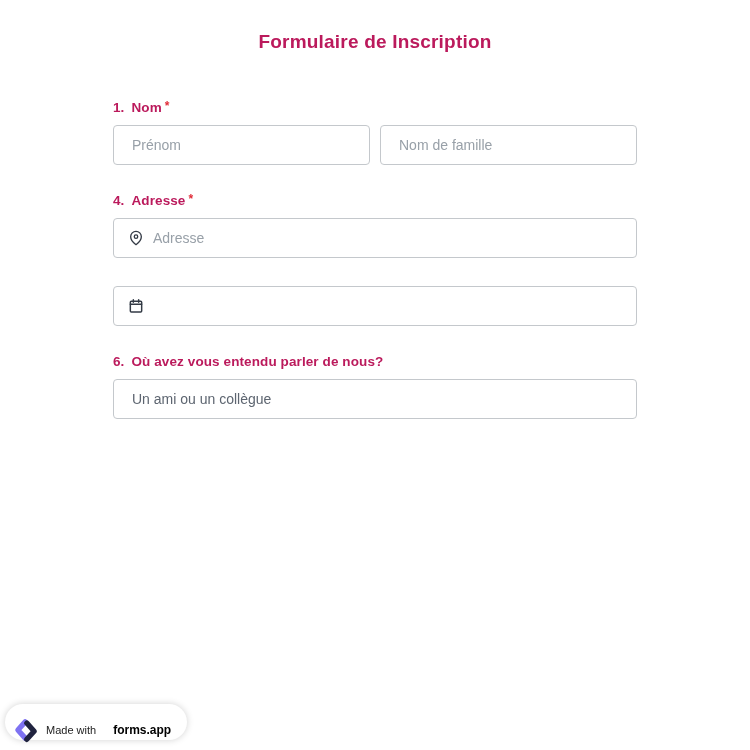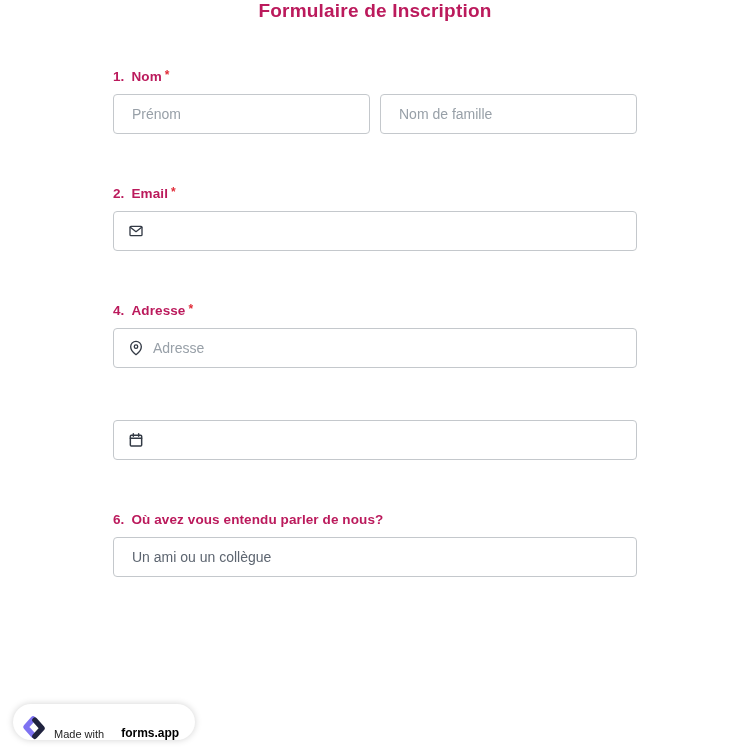--- a/index.html
+++ b/index.html
@@ -14,30 +14,30 @@
   }
   *{box-sizing:border-box;}
   html,body{margin:0;padding:0;}
   body{
     width:750px;height:750px;
     background:#ffffff;
     overflow:hidden;
     position:relative;
     font-family:"Liberation Sans",sans-serif;
   }
-  .page{width:524px;margin:0 auto;}
+  .page{width:524px;margin:0 auto;padding-top:31px;}
   h1.form-title{
     margin:0 0 47px 0;
     text-align:center;
     font-size:19px;
     font-weight:700;
     color:var(--accent);
     letter-spacing:.2px;
   }
-  .question{margin-bottom:52px;}
+  .question{margin-bottom:28px;}
   .qlabel{
     font-size:13.5px;
     font-weight:700;
     color:var(--accent);
     margin-bottom:10px;
     letter-spacing:.1px;
   }
   .qnum{margin-right:7px;}
   .req{
     color:var(--required);
@@ -91,27 +91,27 @@
     align-items:center;
     padding:0 12px 0 18px;
     cursor:pointer;
   }
   .select-box .value{
     font-size:14px;
     color:var(--muted-text);
   }
   .badge{
     position:absolute;
-    left:13px;
+    left:5px;
     bottom:10px;
     height:36px;
     background:#fff;
     border-radius:20px;
     display:flex;
-    align-items:flex-end;
+    align-items:center;
     gap:7px;
     padding:15px 16px 0 8px;
     box-shadow:0 0 7px rgba(0,0,0,.18);
     z-index:10;
     cursor:pointer;
   }
   .badge .made{font-size:11px;color:#222;}
   .badge .brand{font-size:12px;font-weight:700;color:#000;margin-left:10px;}
   .logo svg{display:block;}
 </style>
@@ -125,34 +125,20 @@
   <section class="question">
     <div class="qlabel">
       <span class="qnum">1.</span><span class="qtext">Nom</span><span class="req">*</span>
     </div>
     <div class="row">
       <input class="text-input" type="text" placeholder="Prénom" style="">
       <input class="text-input" type="text" placeholder="Nom de famille" style="">
     </div>
   </section>
 
-  <section class="question">
-    <div class="qlabel">
-      <span class="qnum">2.</span><span class="qtext">Email</span><span class="req">*</span>
-    </div>
-    <div class="input-box">
-      <span class="field-icon">
-        <svg width="16" height="16" viewBox="0 0 24 24" fill="none" stroke="currentColor" stroke-width="2" stroke-linecap="round" stroke-linejoin="round">
-          <rect x="3" y="5" width="18" height="14" rx="1.5"></rect>
-          <path d="M3.5 6.5 L12 13 L20.5 6.5"></path>
-        </svg>
-      </span>
-      <input class="inner-input" type="email" placeholder="" style="">
-    </div>
-  </section>
 
 
   <section class="question">
     <div class="qlabel">
       <span class="qnum">4.</span><span class="qtext">Adresse</span><span class="req">*</span>
     </div>
     <div class="input-box">
       <span class="field-icon">
         <svg width="16" height="16" viewBox="0 0 24 24" fill="none" stroke="currentColor" stroke-width="2" stroke-linecap="round" stroke-linejoin="round">
           <path d="M20 10c0 6-8 12-8 12s-8-6-8-12a8 8 0 0 1 16 0z"></path>

